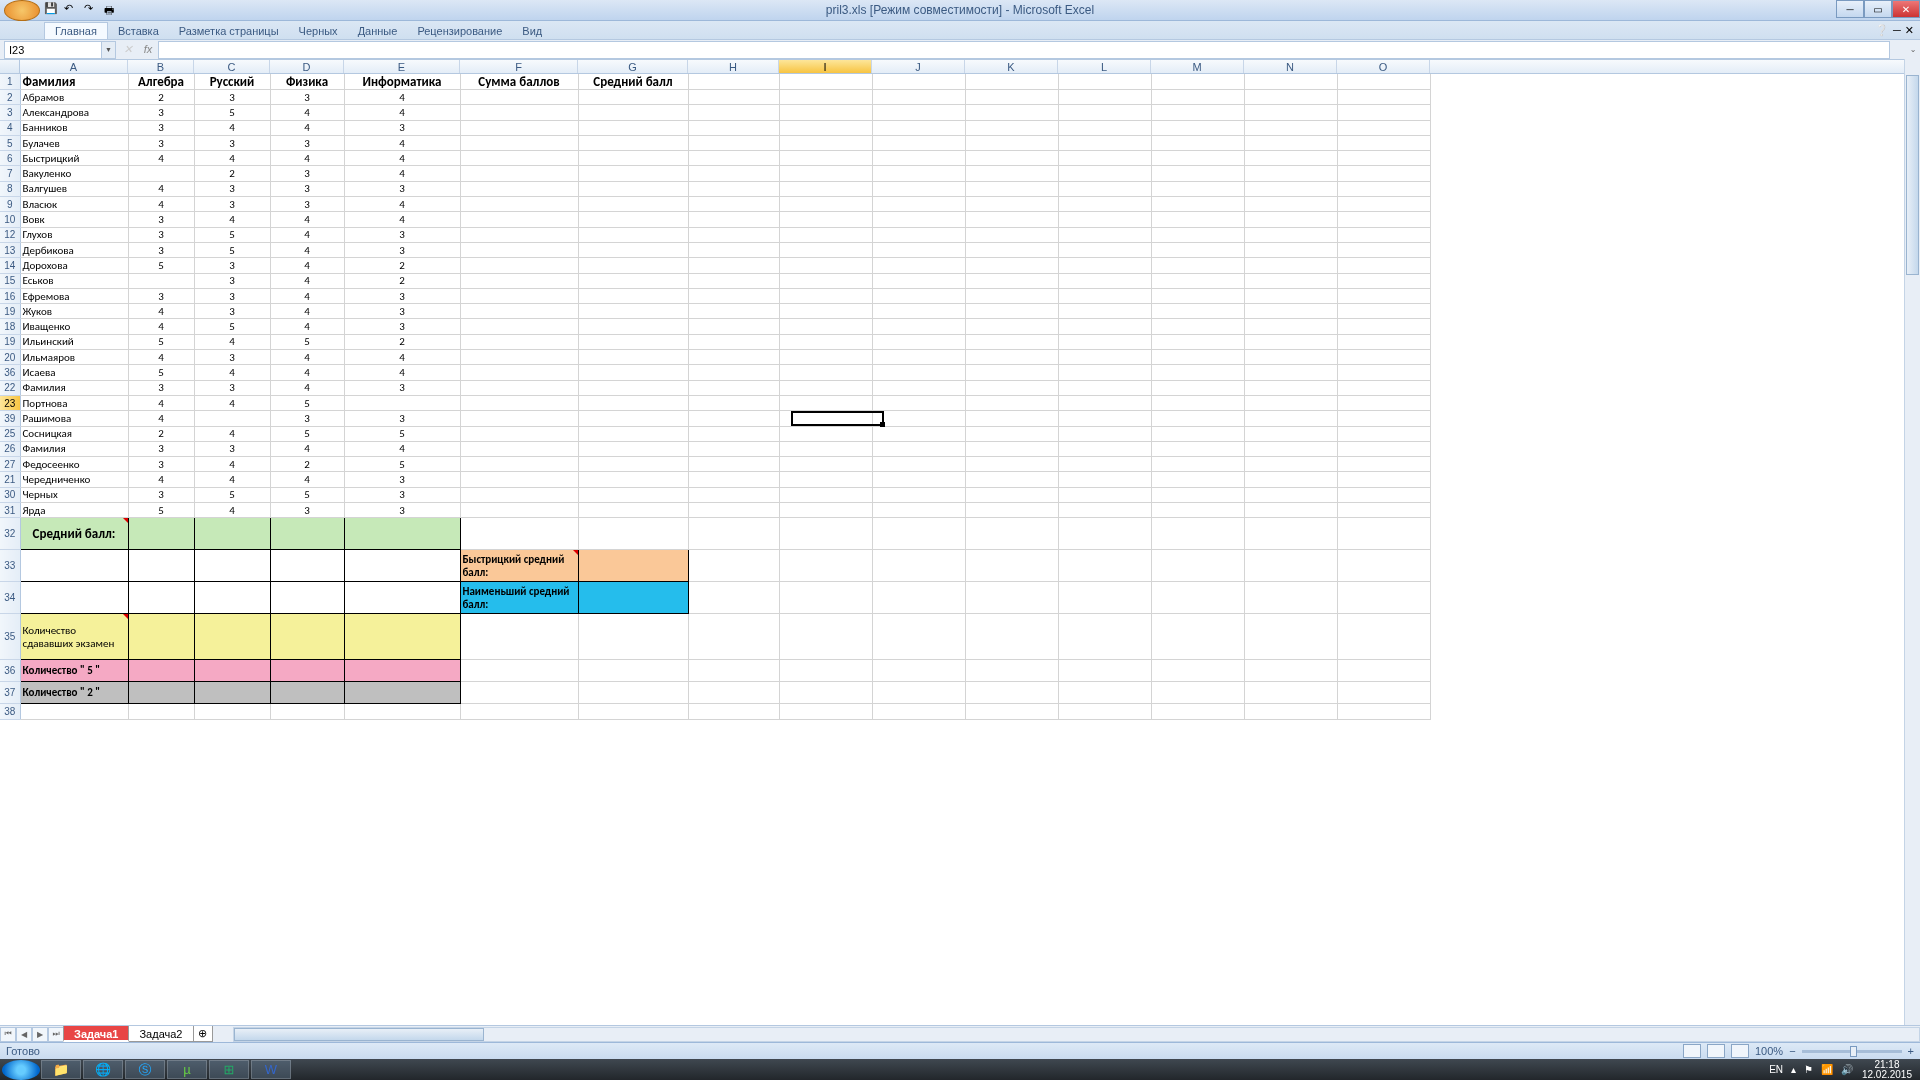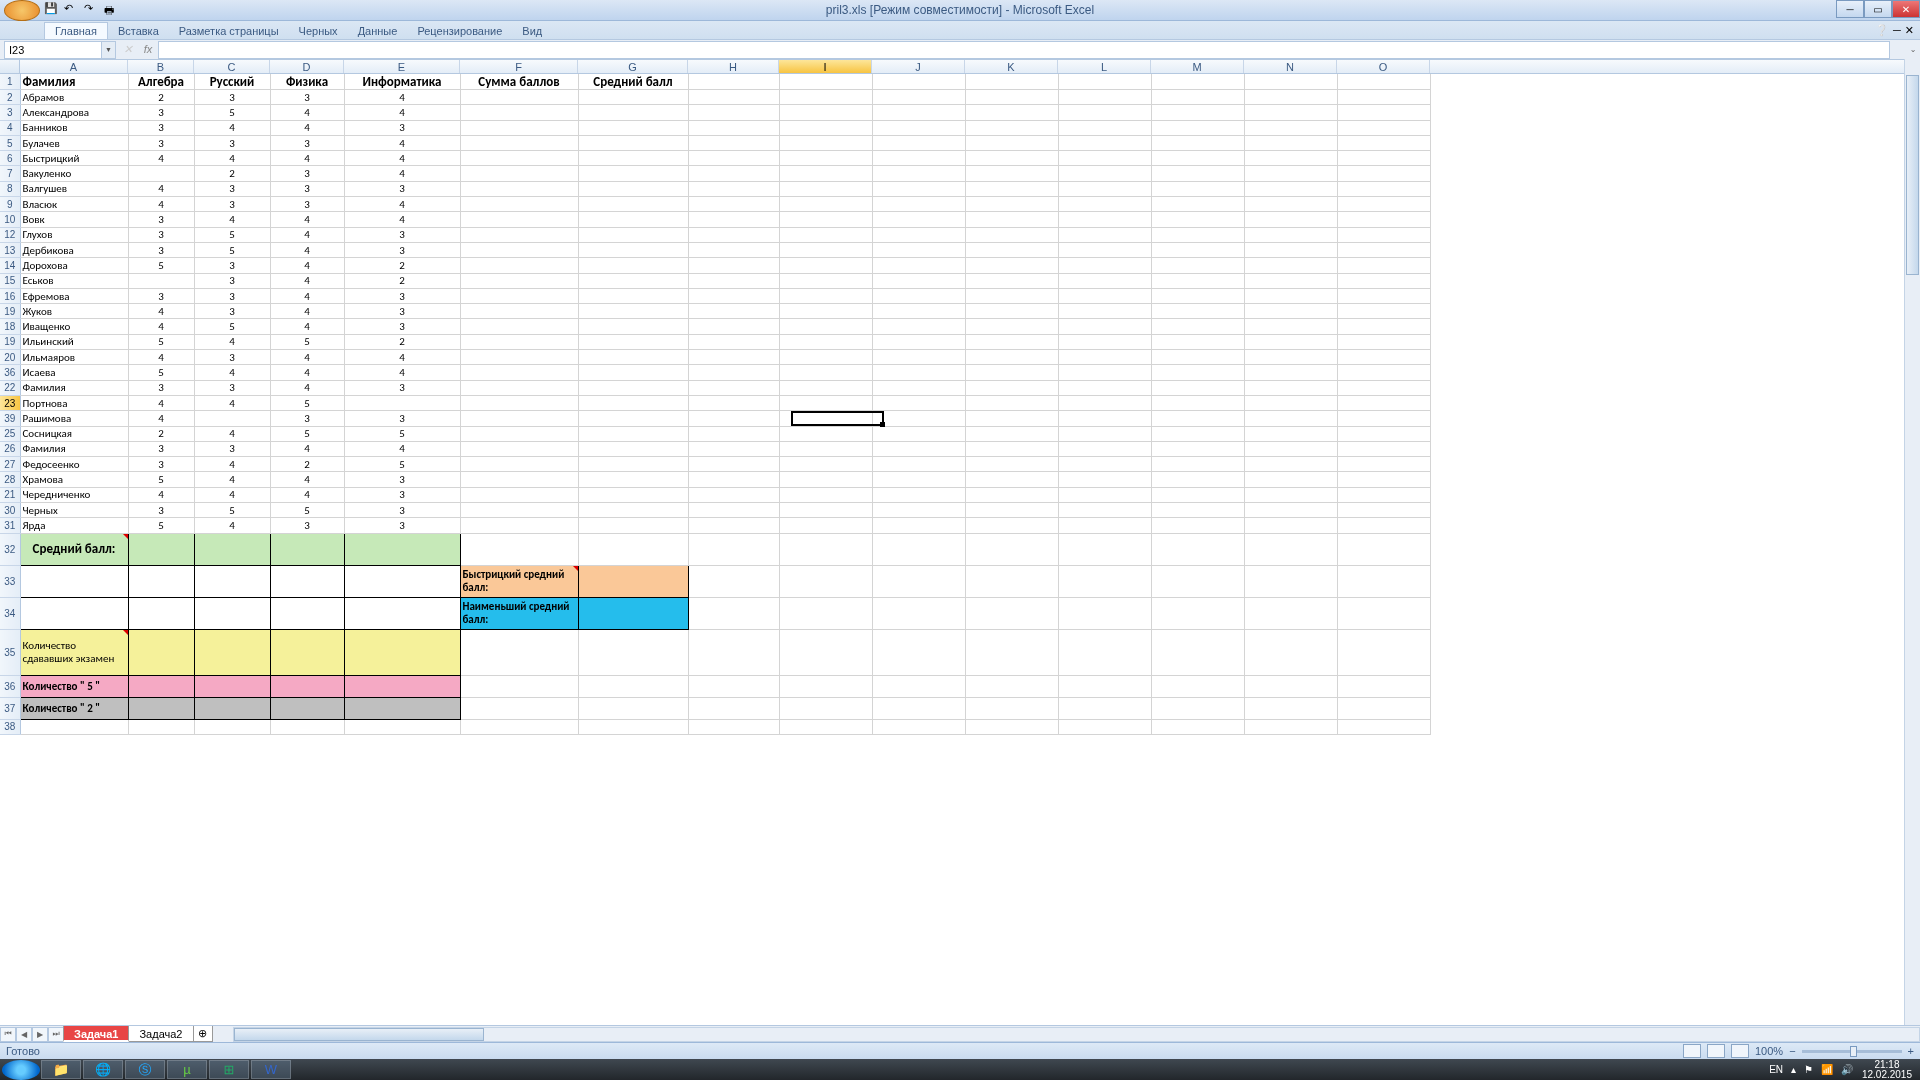--- a/index.html
+++ b/index.html
@@ -609,38 +609,20 @@
         <div class="cell " style="width:93px;"></div>
         <div class="cell " style="width:93px;"></div>
       </div>
       <div class="grow" style="height:15.3px">
         <div class="rowhdr">27</div>
         <div class="cell " style="width:108px;">Федосеенко</div>
         <div class="cell center" style="width:66px;">3</div>
         <div class="cell center" style="width:76px;">4</div>
         <div class="cell center" style="width:74px;">2</div>
         <div class="cell center" style="width:116px;">5</div>
-        <div class="cell " style="width:118px;"></div>
-        <div class="cell " style="width:110px;"></div>
-        <div class="cell " style="width:91px;"></div>
-        <div class="cell " style="width:93px;"></div>
-        <div class="cell " style="width:93px;"></div>
-        <div class="cell " style="width:93px;"></div>
-        <div class="cell " style="width:93px;"></div>
-        <div class="cell " style="width:93px;"></div>
-        <div class="cell " style="width:93px;"></div>
-        <div class="cell " style="width:93px;"></div>
-      </div>
-      <div class="grow" style="height:15.3px">
-        <div class="rowhdr">28</div>
-        <div class="cell " style="width:108px;">Храмова</div>
-        <div class="cell center" style="width:66px;">5</div>
-        <div class="cell center" style="width:76px;">4</div>
-        <div class="cell center" style="width:74px;">4</div>
-        <div class="cell center" style="width:116px;">3</div>
         <div class="cell " style="width:118px;"></div>
         <div class="cell " style="width:110px;"></div>
         <div class="cell " style="width:91px;"></div>
         <div class="cell " style="width:93px;"></div>
         <div class="cell " style="width:93px;"></div>
         <div class="cell " style="width:93px;"></div>
         <div class="cell " style="width:93px;"></div>
         <div class="cell " style="width:93px;"></div>
         <div class="cell " style="width:93px;"></div>
         <div class="cell " style="width:93px;"></div>

